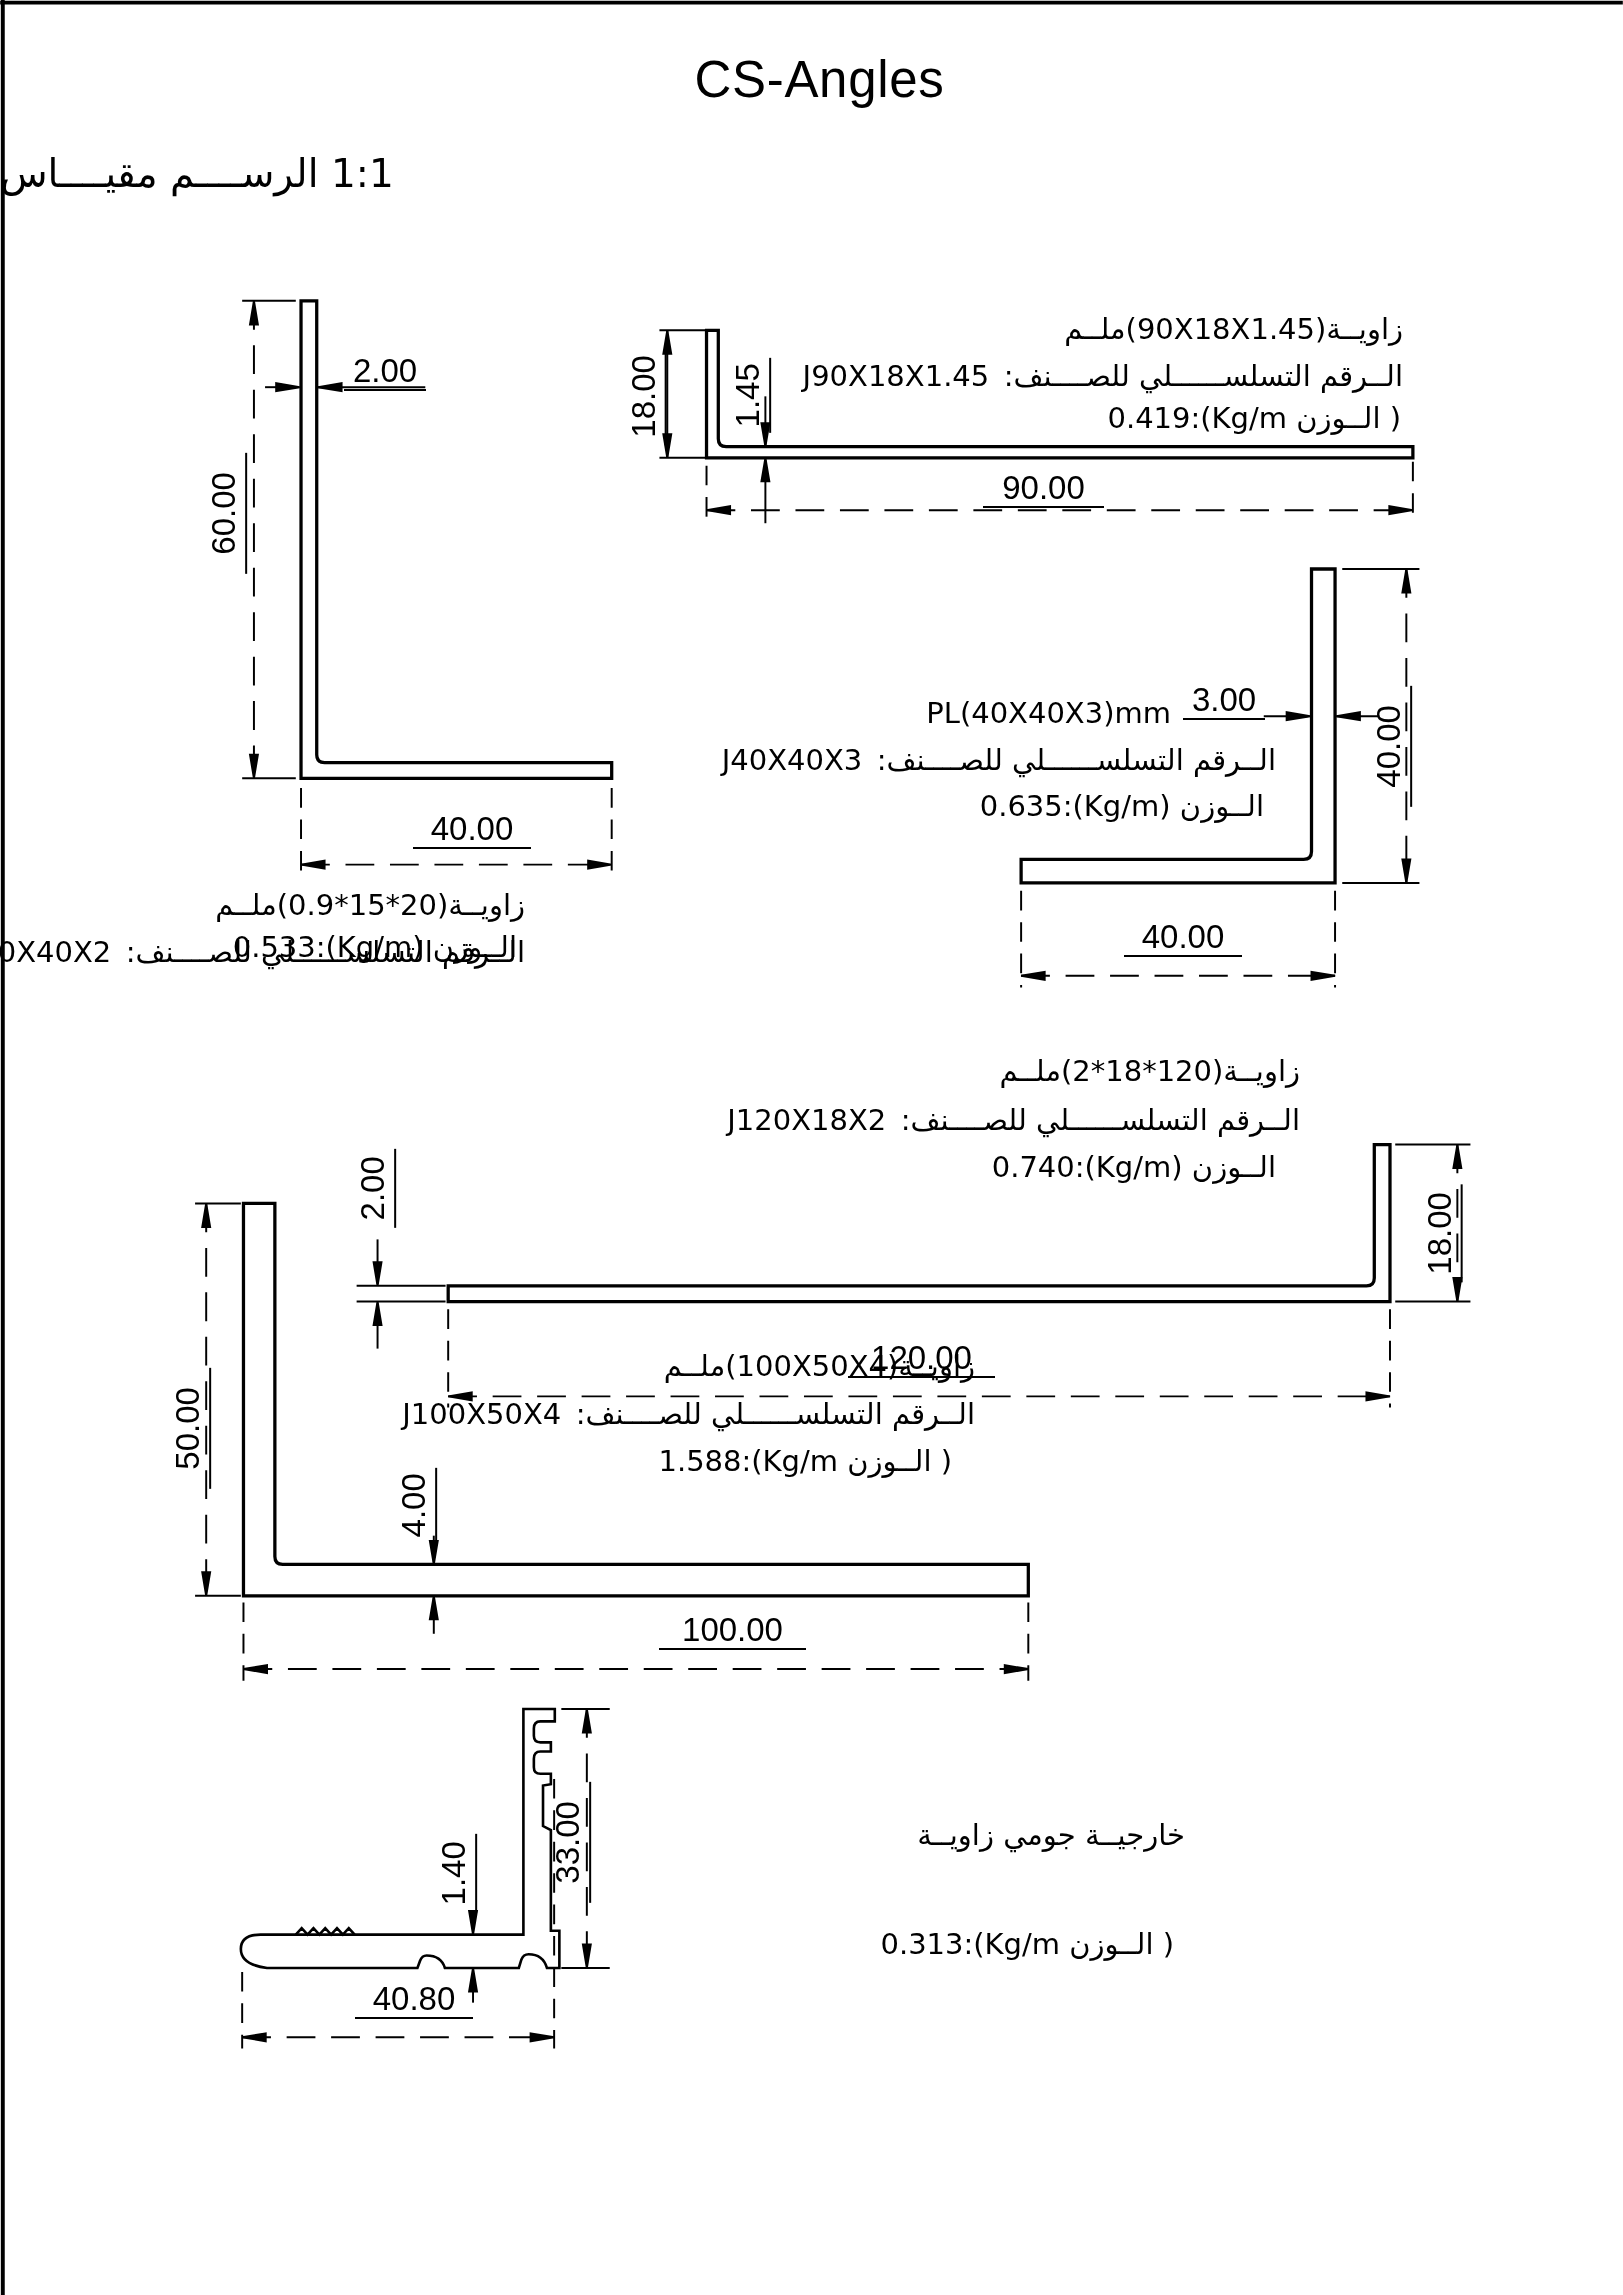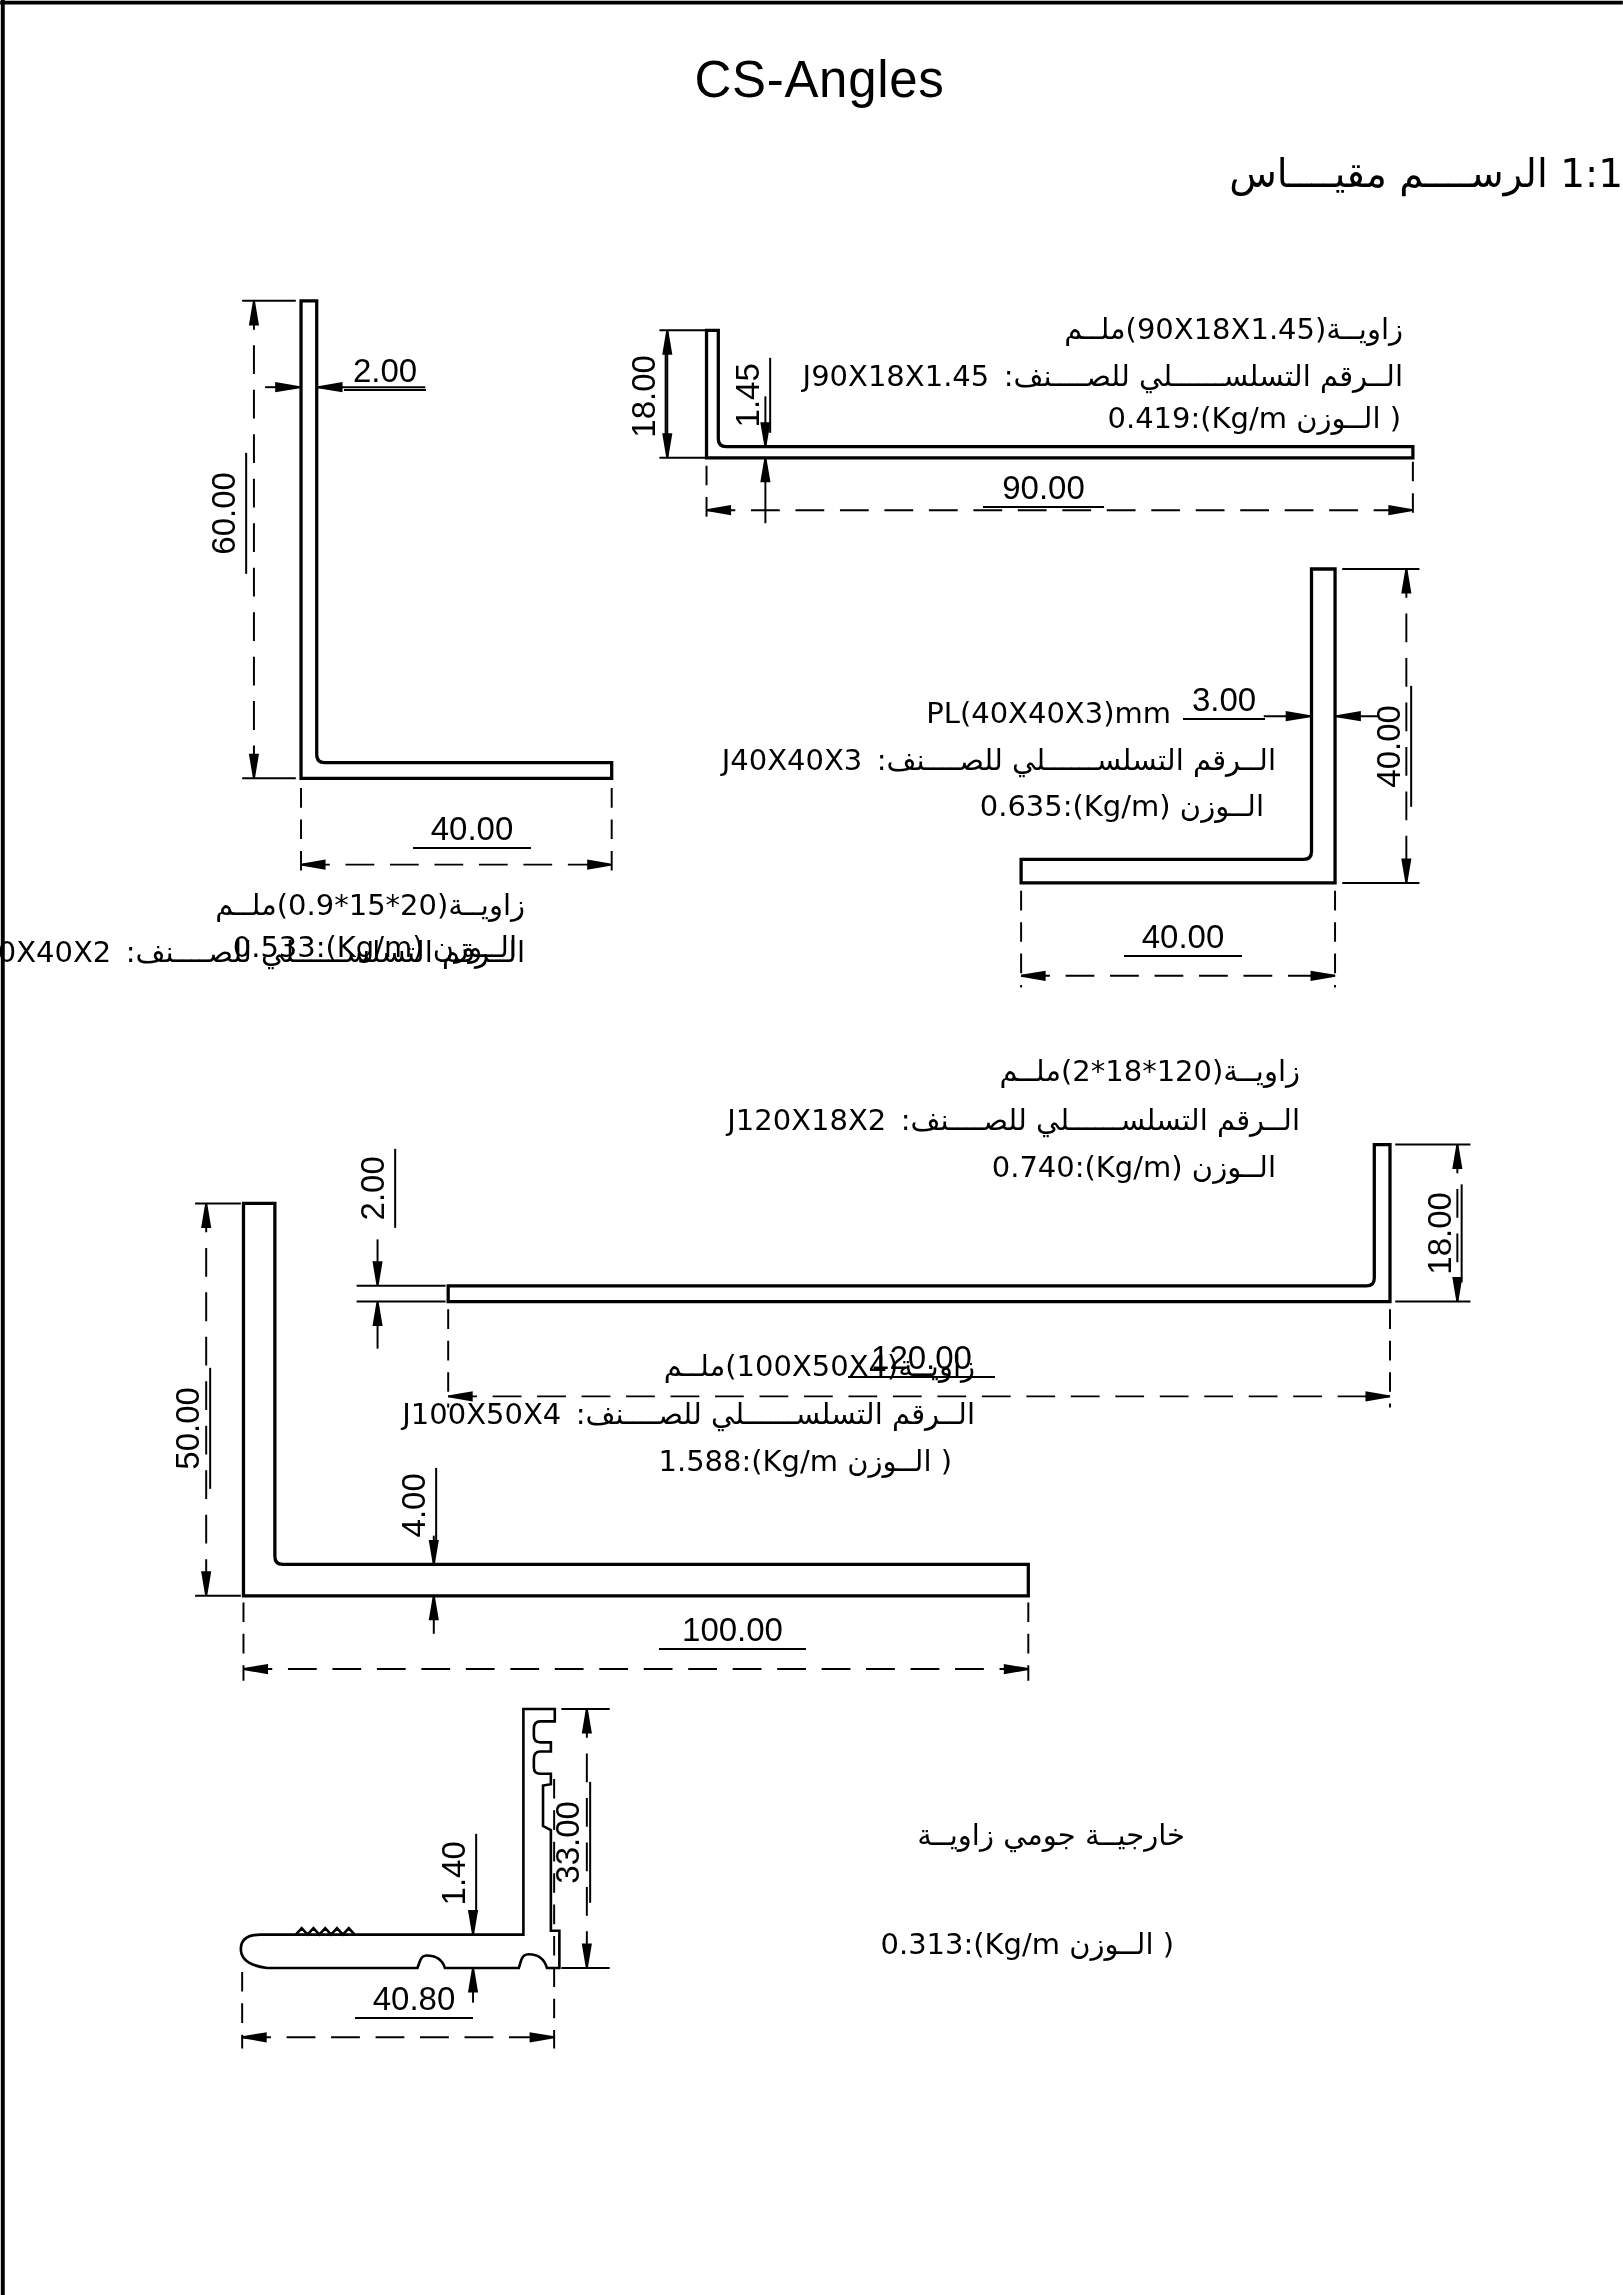--- a/index.html
+++ b/index.html
@@ -3,21 +3,21 @@
 <meta charset="utf-8">
 <style>
   html,body{margin:0;padding:0;background:#fff;}
   body{width:1623px;height:2295px;position:relative;overflow:hidden;
        font-family:"DejaVu Sans",sans-serif;color:#000;}
   #sheet{position:absolute;left:0;top:0;width:1623px;height:2295px;}
   svg{position:absolute;left:0;top:0;}
   .txt{position:absolute;white-space:nowrap;}
   .title{left:0;right:0;top:52px;text-align:center;
          font:400 51px/56px "Liberation Sans",sans-serif;letter-spacing:0.7px;padding-left:16px;}
-  .subtitle{left:0;right:0;top:150px;text-align:right;
+  .subtitle{left:0;right:12px;top:150px;text-align:left;
             font:400 39px/48px "DejaVu Sans",sans-serif;}
   .subtitle span{unicode-bidi:isolate;}
   .dim{position:absolute;font:400 33px/35px "Liberation Sans",sans-serif;
        text-align:center;border-bottom:2px solid #000;padding-bottom:0.7px;}
   .rot{height:38px;transform:rotate(-90deg);transform-origin:50% 50%;}
   .lbl{position:absolute;font:400 29px/37px "DejaVu Sans",sans-serif;white-space:nowrap;}
   .l1 span{unicode-bidi:isolate;}
   .l2{direction:rtl;}
   .l2 .ar{margin-left:14.4px;}
   .code{font-weight:400;}

